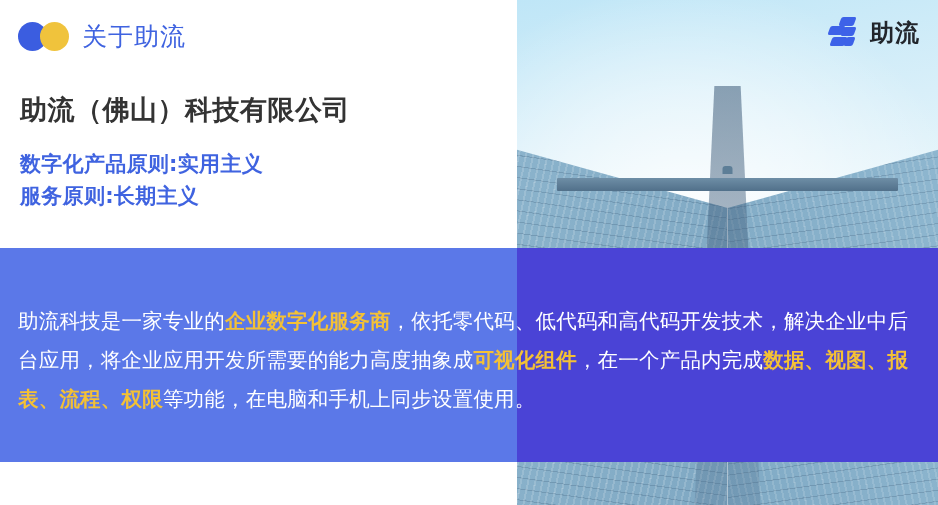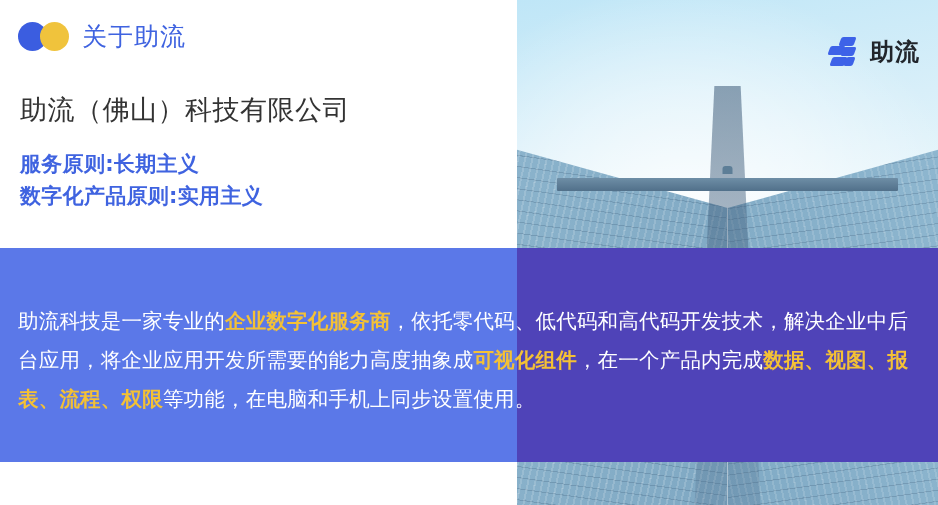--- a/index.html
+++ b/index.html
@@ -106,21 +106,21 @@
     border-radius: 3px 3px 0 0;
   }
 
   
   .band {
     position: absolute;
     left: 0;
     top: 248px;
     width: 938px;
     height: 214px;
-    background: #b91c1c;
+    background: #a21caf;
   }
   .band-left {
     position: absolute;
     left: 0;
     top: 0;
     width: 517px;
     height: 100%;
     background: #5b78e8;
   }
   .band-right {
@@ -183,44 +183,44 @@
     font-weight: normal;
     letter-spacing: 1px;
   }
 
   .company-name {
     position: absolute;
     left: 20px;
     top: 92px;
     color: #333333;
     font-size: 27px;
-    font-weight: normal;
+    font-weight: bold;
     letter-spacing: 0.5px;
   }
 
   .principles {
     position: absolute;
     left: 20px;
     top: 148px;
   }
   .principle-line {
     color: #3f63e0;
     font-size: 21px;
     font-weight: bold;
     line-height: 32px;
     letter-spacing: 0.3px;
   }
 
   
   .corner-logo {
     position: absolute;
     right: 18px;
-    top: 36px;
+    top: 17px;
     display: flex;
-    align-items: flex-end;
+    align-items: flex-start;
     gap: 8px;
   }
   .corner-mark {
     position: relative;
     width: 34px;
     height: 31px;
   }
   .corner-mark span {
     position: absolute;
     display: block;
@@ -271,22 +271,22 @@
     <span class="brand-mark">
       <span class="dot dot-blue"></span>
       <span class="dot dot-gold"></span>
     </span>
     <span class="brand-title">关于助流</span>
   </div>
 
   <div class="company-name">助流（佛山）科技有限公司</div>
 
   <div class="principles">
+    <div class="principle-line">数字化产品原则:实用主义</div>
     <div class="principle-line">服务原则:长期主义</div>
-    <div class="principle-line">数字化产品原则:实用主义</div>
   </div>
 
   <div class="band">
     <div class="band-left"></div>
     <div class="band-right"></div>
     <div class="band-text"><span>助流科技是一家专业的</span><span class="hl">企业数字化服务商</span><span>，依托零代码、低代码和高代码开发技术，解决企业中后台应用，将企业应用开发所需要的能力高度抽象成</span><span class="hl">可视化组件</span><span>，在一个产品内完成</span><span class="hl">数据、视图、报表、流程、权限</span><span>等功能，在电脑和手机上同步设置使用。</span></div>
   </div>
 
 </div>
 

